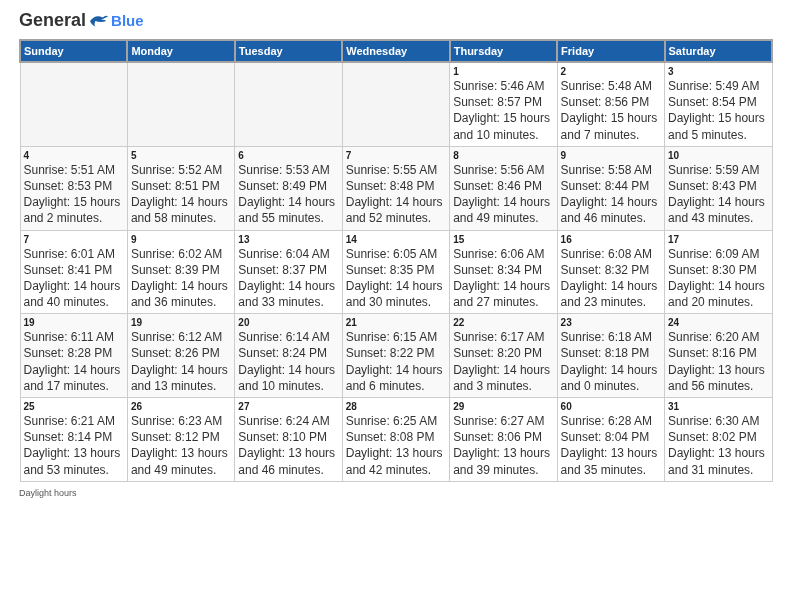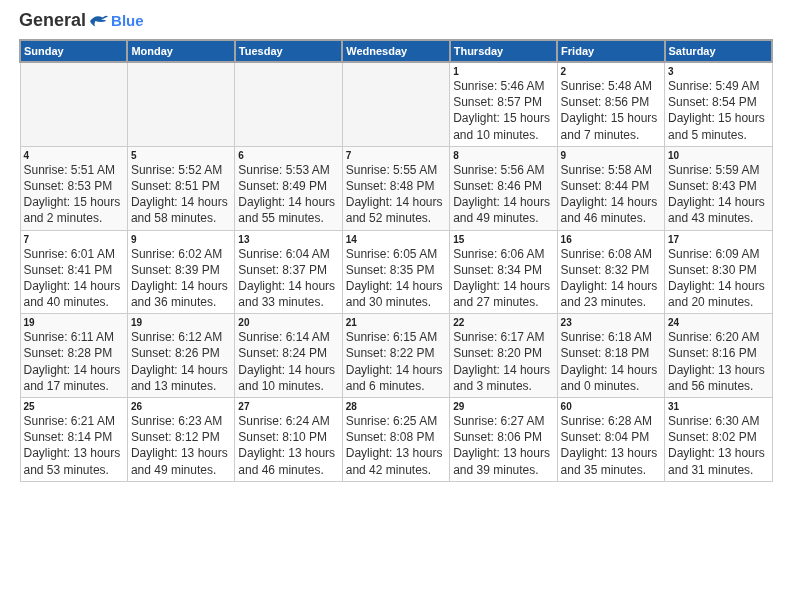--- a/index.html
+++ b/index.html
@@ -269,13 +269,16 @@
             <div class="day-info">Sunrise: 6:28 AM<br>Sunset: 8:04 PM<br>Daylight: 13 hours and 35 minutes.</div>
           </td>
           <td>
             <span class="day-num">31</span>
             <div class="day-info">Sunrise: 6:30 AM<br>Sunset: 8:02 PM<br>Daylight: 13 hours and 31 minutes.</div>
           </td>
         </tr>
       </tbody>
   </table>
 
+  <div class="footer-note">
+    <span>Daylight hours</span>
+  </div>
 </div>
 
 </body></html>

